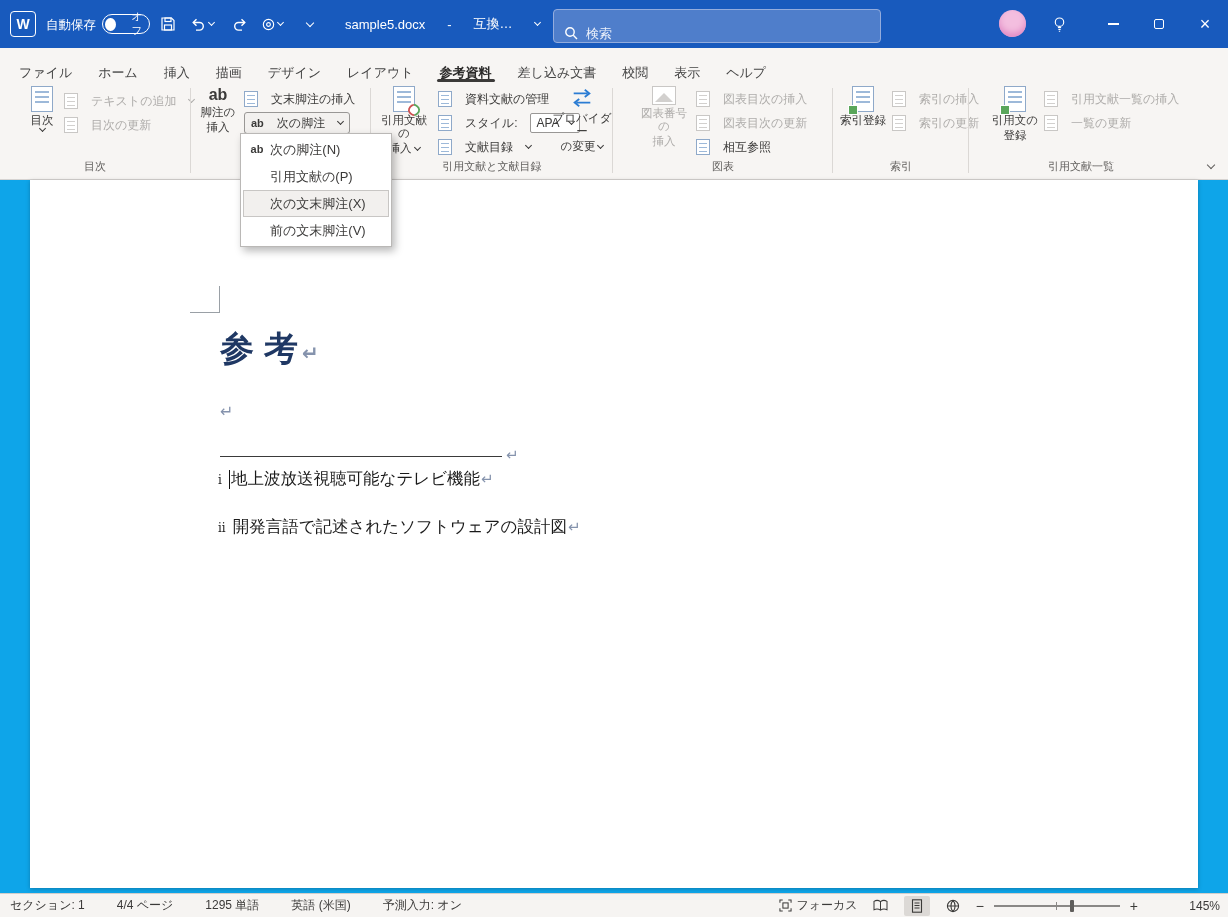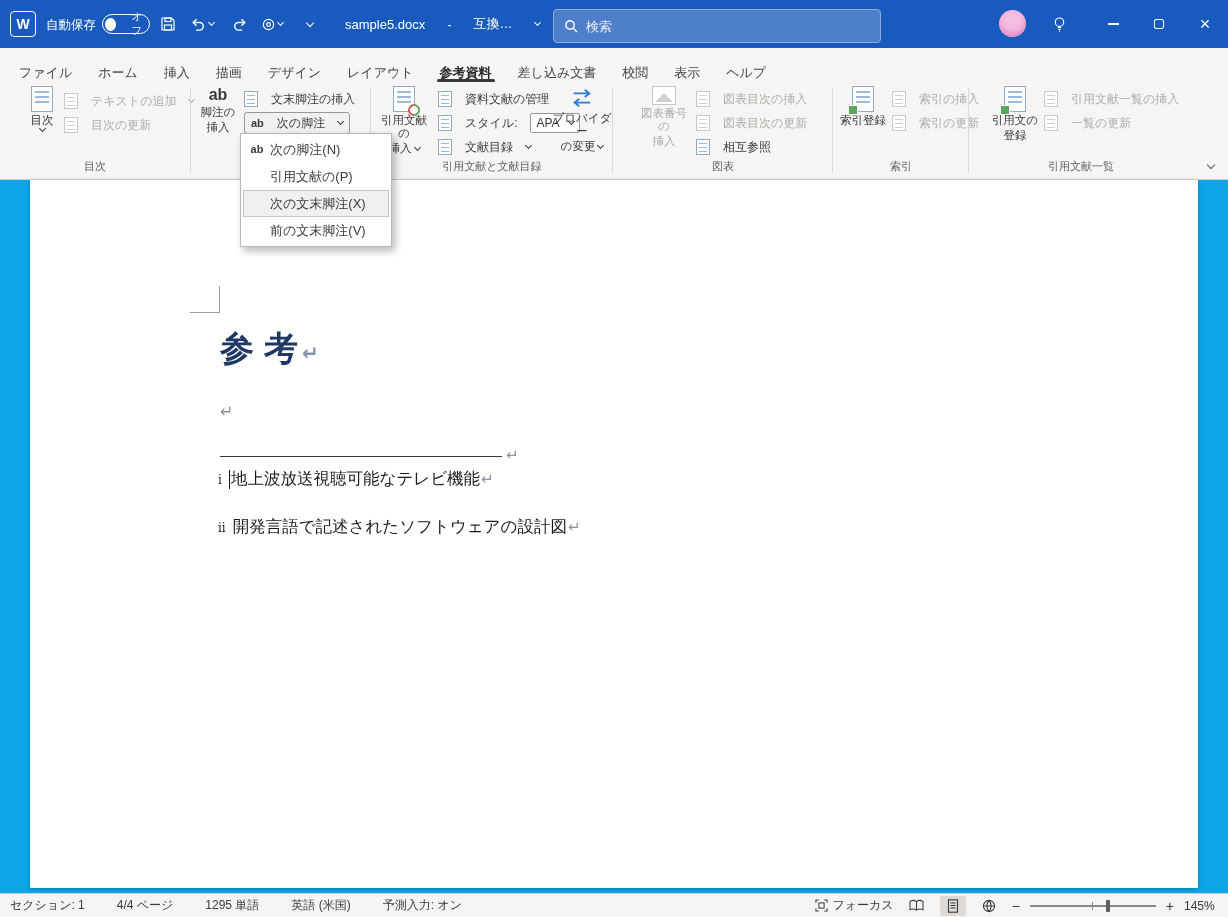--- a/index.html
+++ b/index.html
@@ -16,21 +16,21 @@
   .autosave-toggle { left:102px; top:14px; width:48px; height:20px; border:1.5px solid #fff; border-radius:10px;
                      display:flex; align-items:center; }
   .autosave-knob { width:13px; height:13px; border-radius:50%; background:#fff; margin-left:2px; }
   .autosave-state { font-size:10.5px; margin-left:16px; }
   .qat-btn { top:14px; width:20px; height:20px; display:flex; align-items:center; justify-content:center; }
   .chv { display:inline-block; width:6px; height:6px; border-right:1.3px solid currentColor; border-bottom:1.3px solid currentColor;
          transform:rotate(45deg); margin-top:-3px; }
   .chv.sm { width:5px; height:5px; }
   .doc-title { left:345px; top:15px; display:flex; gap:22px; align-items:center; font-size:13px; }
   .search-box { left:553px; top:9px; width:328px; height:30px; background:#4f7ecb; border:1px solid #93acdd;
-                border-radius:4px; display:flex; align-items:center; padding:16px 10px; gap:8px; }
+                border-radius:4px; display:flex; align-items:flex-start; padding:16px 10px; gap:8px; }
   .search-box input { background:transparent; border:none; outline:none; color:#fff; font-size:13px; width:260px;
                       font-family:"Liberation Sans","DejaVu Sans",sans-serif; }
   .search-box input::placeholder { color:#eef2fb; opacity:1; }
   .avatar { left:999px; top:10px; width:27px; height:27px; border-radius:50%; background:#f3bedf;
             box-shadow:inset 0 -4px 6px #e18cc5; }
   .bulb { left:1052px; top:16px; }
   .winbtn { top:0; width:46px; height:48px; display:flex; align-items:center; justify-content:center; font-size:15px; }
   .min-glyph { display:block; width:11px; height:1.4px; background:#fff; }
   .max-glyph { display:block; width:10px; height:10px; border:1.3px solid #fff; border-radius:2px; }
 
@@ -424,17 +424,17 @@
           <circle cx="7" cy="7" r="5.6"></circle>
             <path d="M1.4 7 h11.2 M7 1.4 a8.5 8.5 0 0 1 0 11.2 M7 1.4 a8.5 8.5 0 0 0 0 11.2"></path>
         </svg>
       </div>
       <span class="zoom-sign">−</span>
       <div class="zoom-track">
         <span class="zoom-notch"></span>
         <span class="zoom-thumb"></span>
       </div>
       <span class="zoom-sign">+</span>
-      <span style="width:36px;">145%</span>
+      <span style="width:36px;text-align:right;margin-left:36px;">145%</span>
     </div>
   </div>
 
 </div>
 
 </body></html>

